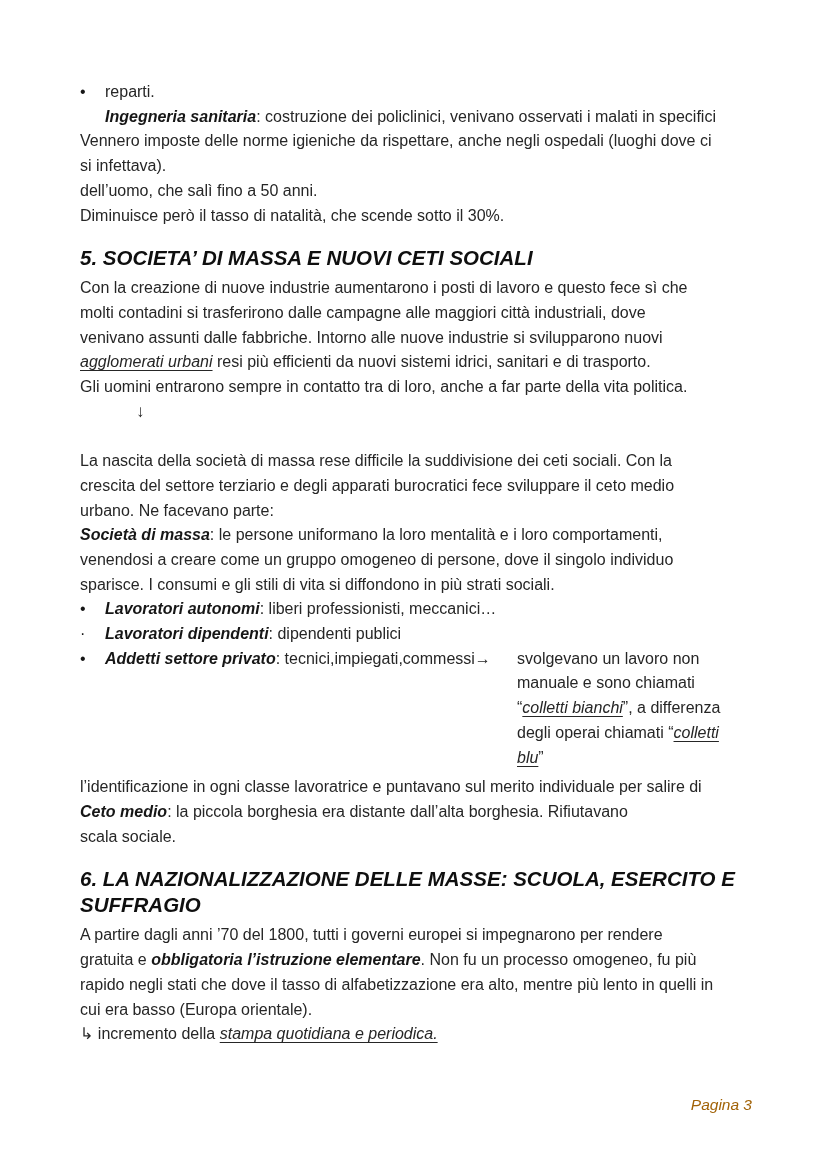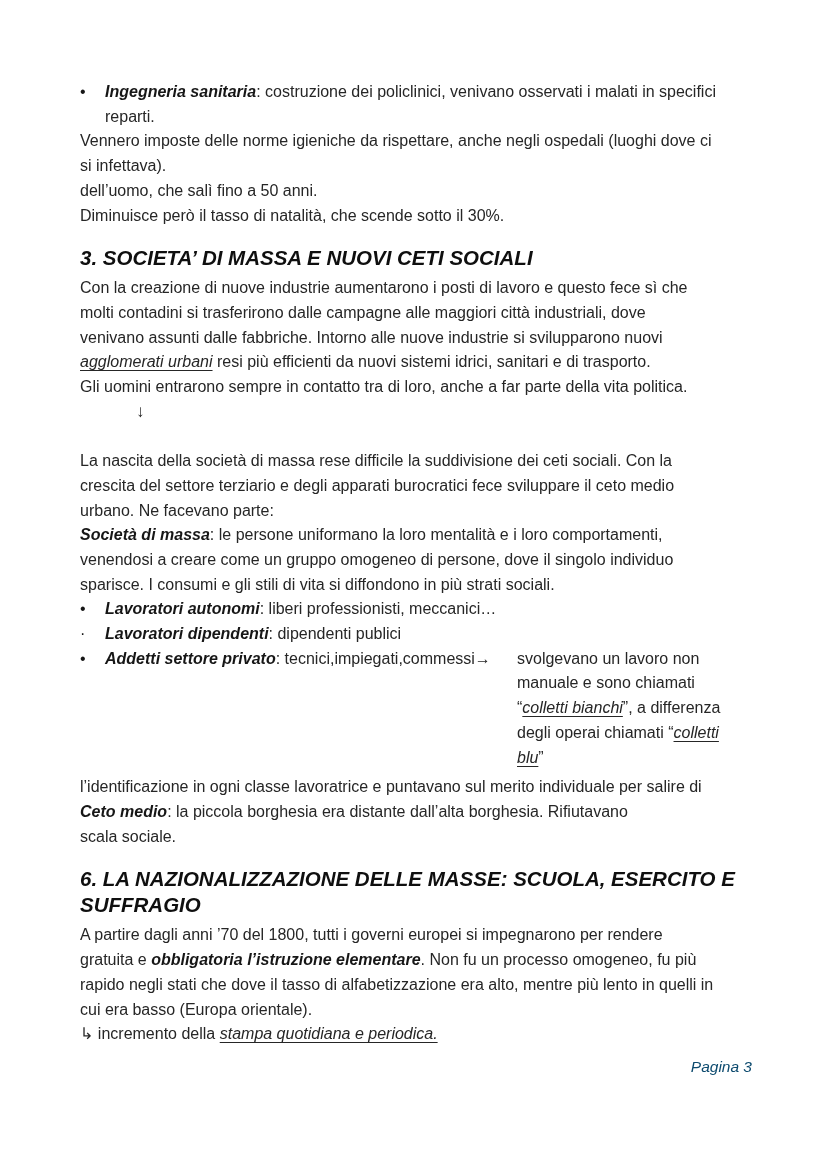--- a/index.html
+++ b/index.html
@@ -20,50 +20,50 @@
   }
   .para { margin:0; }
   .para.gap  { margin-top:24.7px; }
   .para.ceto { margin-top:5px; }
   .bullet { display:flex; }
   .marker { flex:0 0 25px; color:#161616; }
   .btxt { flex:1 1 auto; }
   .arrow { margin-left:56px; font-size:17px; color:#262626; }
   .sidecol { margin-left:437px; margin-top:-24.7px; }
   .footer {
-    position:absolute; top:1055px; right:76px;
-    font-style:italic; font-size:15.5px; color:#0c4a6e;
+    position:absolute; top:1093px; right:76px;
+    font-style:italic; font-size:15.5px; color:#a16207;
   }
 </style>
 </head>
 <body>
 
 <div class="page">
   <div class="content">
 
     <div class="bullet">
       <span class="marker">•</span>
       <div class="btxt">
+          <div class="tline"><span class="run-r">reparti.</span></div>
           <div class="tline"><span class="run-bi">Ingegneria sanitaria</span><span class="run-r">: costruzione dei policlinici, venivano osservati i malati in specifici</span></div>
-          <div class="tline"><span class="run-r">reparti.</span></div>
         </div>
     </div>
 
     <div class="para">
         <div class="tline"><span class="run-r">Vennero imposte delle norme igieniche da rispettare, anche negli ospedali (luoghi dove ci</span></div>
         <div class="tline"><span class="run-r">si infettava).</span></div>
       </div>
     <div class="para">
         <div class="tline"><span class="run-r">dell’uomo, che salì fino a 50 anni.</span></div>
       </div>
     <div class="para">
         <div class="tline"><span class="run-r">Diminuisce però il tasso di natalità, che scende sotto il 30%.</span></div>
       </div>
 
-    <div class="h">3. SOCIETA’ DI MASSA E NUOVI CETI SOCIALI</div>
+    <div class="h">5. SOCIETA’ DI MASSA E NUOVI CETI SOCIALI</div>
 
     <div class="para">
         <div class="tline"><span class="run-r">Con la creazione di nuove industrie aumentarono i posti di lavoro e questo fece sì che</span></div>
         <div class="tline"><span class="run-r">molti contadini si trasferirono dalle campagne alle maggiori città industriali, dove</span></div>
         <div class="tline"><span class="run-r">venivano assunti dalle fabbriche. Intorno alle nuove industrie si svilupparono nuovi</span></div>
         <div class="tline"><span class="run-itu">agglomerati urbani</span><span class="run-r"> resi più efficienti da nuovi sistemi idrici, sanitari e di trasporto.</span></div>
         <div class="tline"><span class="run-r">Gli uomini entrarono sempre in contatto tra di loro, anche a far parte della vita politica.</span></div>
       </div>
 
     <div class="arrow">↓</div>

